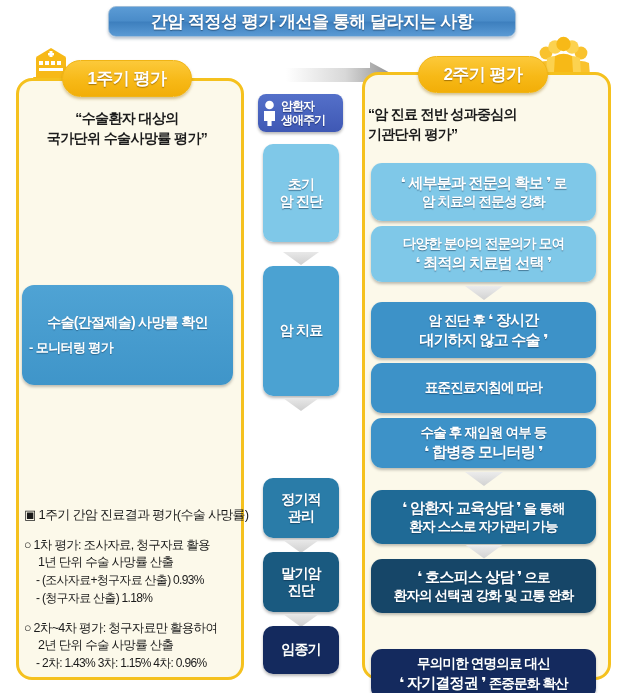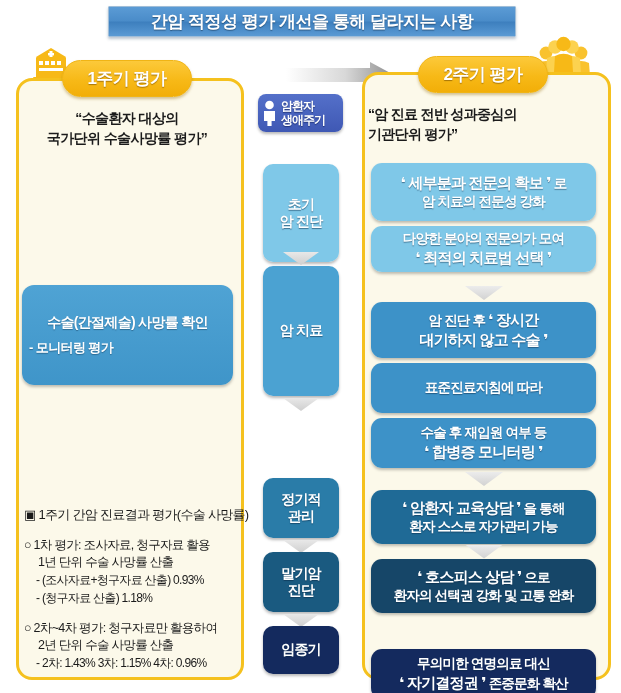--- a/index.html
+++ b/index.html
@@ -20,21 +20,21 @@
 
   
   .title-banner {
     position: absolute;
     left: 108px;
     top: 6px;
     width: 406px;
     height: 29px;
     border: 1px solid #9fbdd8;
     background: linear-gradient(180deg, #5b9bd5 0%, #4a8cc9 48%, #3d7fbe 52%, #5a9ad4 100%);
-    border-radius: 1px;
+    border-radius: 8px;
     box-shadow: 0 2px 3px rgba(60,90,120,0.35);
     display: flex;
     align-items: center;
     justify-content: center;
   }
   .title-banner span {
     color: #ffffff;
     font-size: 17px;
     font-weight: bold;
     letter-spacing: -0.5px;
@@ -327,21 +327,21 @@
         <path d="M2 11 h11 v10 h-3.4 v5 h-4.2 v-5 h-3.4 z" fill="#ffffff"></path>
       </svg>
     </span>
     <span class="ch-text">
       <span>암환자</span><br>
       <span>생애주기</span>
     </span>
   </div>
 
   <div id="center-stages">
-      <div class="stage-box" style="top: 164px; height: 98px; background: linear-gradient(rgb(127, 200, 232) 0%, rgb(127, 200, 232) 100%);">
+      <div class="stage-box" style="top: 144px; height: 98px; background: linear-gradient(rgb(127, 200, 232) 0%, rgb(127, 200, 232) 100%);">
         <div>초기<br>암 진단</div>
       </div>
       <div class="chev" style="top: 252px;"></div>
       <div class="stage-box" style="top: 266px; height: 130px; background: linear-gradient(rgb(75, 162, 210) 0%, rgb(75, 162, 210) 100%);">
         <div>암 치료</div>
       </div>
       <div class="chev" style="top: 398px;"></div>
       <div class="stage-box" style="top: 478px; height: 60px; background: linear-gradient(rgb(42, 124, 168) 0%, rgb(42, 124, 168) 100%);">
         <div>정기적<br>관리</div>
       </div>
@@ -364,21 +364,21 @@
   <div class="quote-right">
     <span class="ln">“암 진료 전반 성과중심의</span>
     <span class="ln">기관단위 평가”</span>
   </div>
 
   <div id="right-boxes">
       <div class="rbox" style="top: 163px; height: 58px; background: linear-gradient(rgb(127, 200, 232) 0%, rgb(127, 200, 232) 100%);">
         <span class="rl"><span class="em">❛ 세부분과 전문의 확보 ❜</span> 로</span>
         <span class="rl">암 치료의 전문성 강화</span>
       </div>
-      <div class="rbox" style="top: 226px; height: 46px; background: linear-gradient(rgb(127, 200, 232) 0%, rgb(127, 200, 232) 100%);">
+      <div class="rbox" style="top: 226px; height: 56px; background: linear-gradient(rgb(127, 200, 232) 0%, rgb(127, 200, 232) 100%);">
         <span class="rl">다양한 분야의 전문의가 모여</span>
         <span class="rl"><span class="em">❛ 최적의 치료법 선택 ❜</span></span>
       </div>
       <div class="rchev" style="top: 286px;"></div>
       <div class="rbox" style="top: 302px; height: 56px; background: linear-gradient(rgb(61, 146, 200) 0%, rgb(61, 146, 200) 100%);">
         <span class="rl">암 진단 후 <span class="em">❛ 장시간</span></span>
         <span class="rl"><span class="em">대기하지 않고 수술 ❜</span></span>
       </div>
       <div class="rbox" style="top: 363px; height: 50px; background: linear-gradient(rgb(61, 146, 200) 0%, rgb(61, 146, 200) 100%);">
         <span class="rl">표준진료지침에 따라</span>

